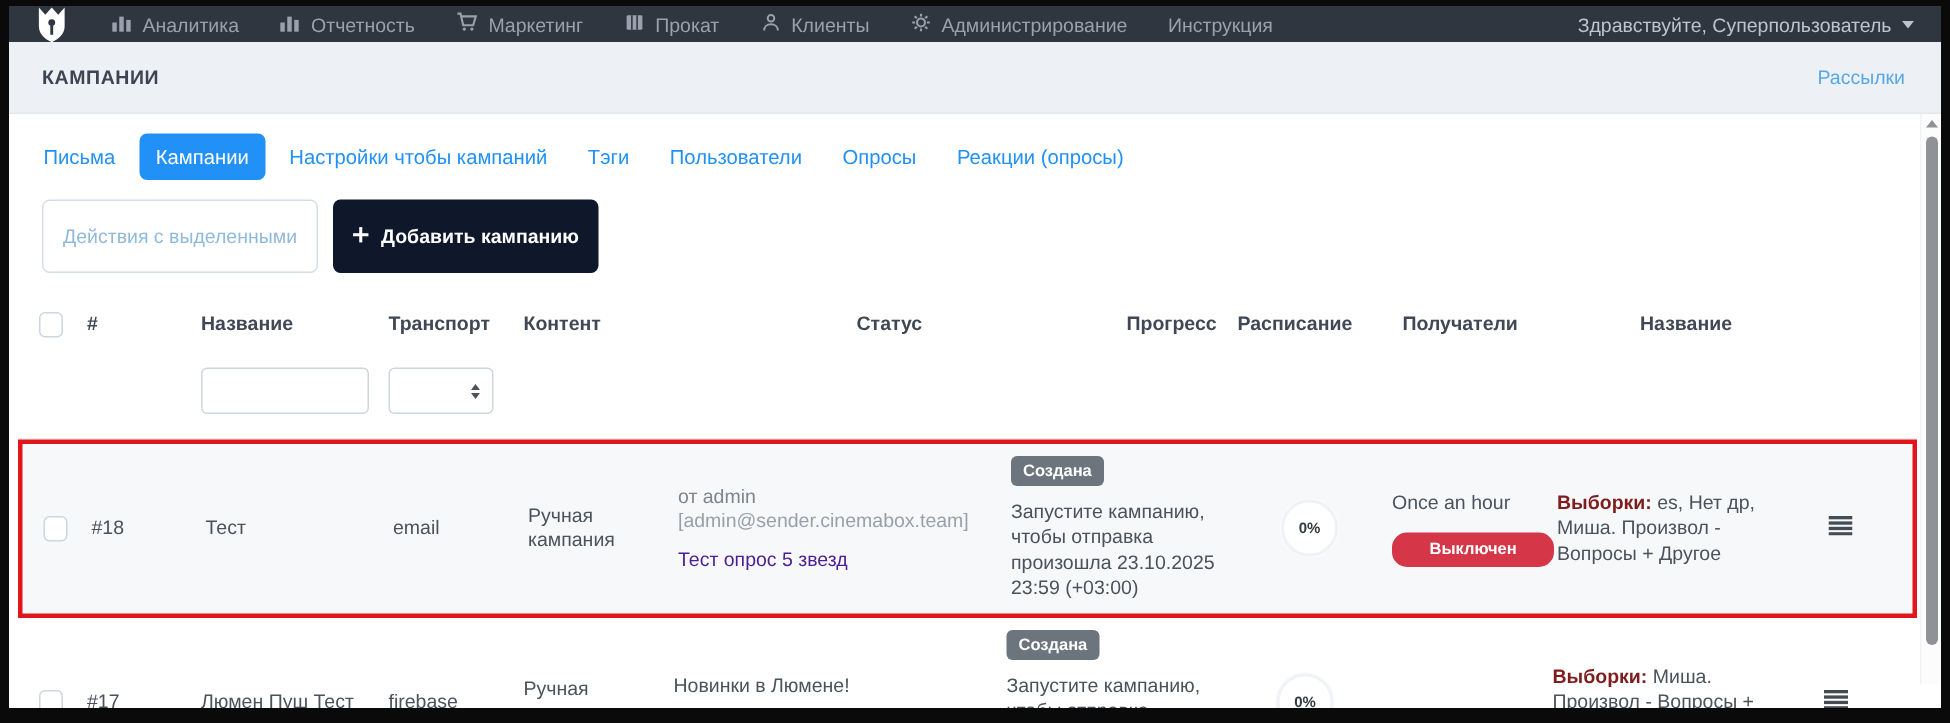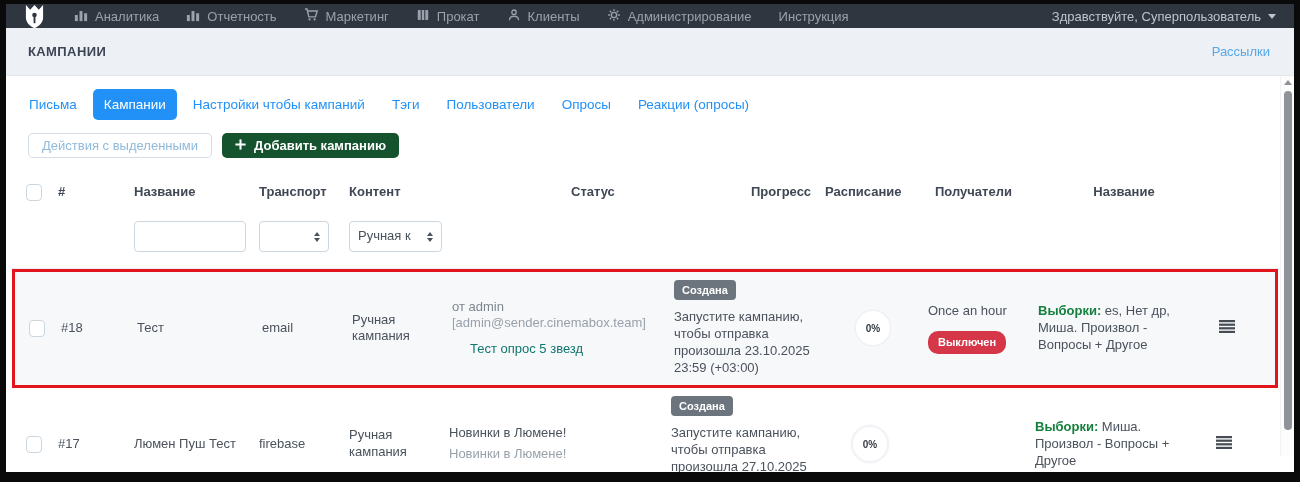--- a/index.html
+++ b/index.html
@@ -27,23 +27,23 @@
   .page-title { font-size: 13px; font-weight: 700; color: #3d4554; letter-spacing: .4px; }
   .page-link { font-size: 13px; color: #55a9e8; text-decoration: none; cursor: pointer; }
   
   .content { position: relative; background: #fff; height: 380px; }
   
   .tabs { display: flex; align-items: center; gap: 5px; padding: 13px 12px 0 12px; font-size: 13.5px; }
   .tab { color: #2191f7; padding: 8px 11px; border-radius: 5px; cursor: pointer; white-space: nowrap; }
   .tab.active { background: #2191f7; color: #fff; font-weight: 500; }
   
   .toolbar { display: flex; gap: 10px; padding: 13px 0 4px 22px; }
-  .btn { font-size: 13px; border-radius: 5px; padding: 4px 13px; cursor: pointer; display: inline-flex; align-items: center; gap: 8px; }
+  .btn { font-size: 13px; border-radius: 5px; padding: 16px 13px; cursor: pointer; display: inline-flex; align-items: center; gap: 8px; }
   .btn-outline { border: 1px solid #d5dde6; background: #fff; color: #8fbadb; }
-  .btn-primary { border: none; background: #14532d; color: #fff; font-weight: 600; }
+  .btn-primary { border: none; background: #0f172a; color: #fff; font-weight: 600; }
   
   .tbl { margin: 6px 16px 0 6px; font-size: 13px; color: #4a525c; }
   .trow { display: flex; align-items: center; }
   .thead { font-weight: 700; color: #3f4854; padding: 10px 0 6px; }
   .thead .cell { padding-top: 6px; padding-bottom: 6px; }
   .cell { padding: 8px 8px; line-height: 1.3; }
   .c-check { width: 38px; display: flex; justify-content: flex-start; padding-left: 14px; }
   .c-num { width: 76px; }
   .c-name { width: 125px; }
   .c-trans { width: 90px; }
@@ -60,27 +60,27 @@
   .w-select-trans { width: 70px; }
   .w-select-type { width: 93px; }
   .updown { display: inline-flex; flex-direction: column; gap: 2px; }
   .updown .u { width: 0; height: 0; border-left: 3.5px solid transparent; border-right: 3.5px solid transparent; border-bottom: 4px solid #4a525c; }
   .updown .d { width: 0; height: 0; border-left: 3.5px solid transparent; border-right: 3.5px solid transparent; border-top: 4px solid #4a525c; }
   .cb { appearance: none; -webkit-appearance: none; width: 17px; height: 17px; border: 1px solid #ccd6de; border-radius: 4px; background: #fff; cursor: pointer; }
   .datarow { background: #fff; border-bottom: 1px solid #eef1f4; min-height: 94px; }
   .datarow.highlight { border: 3px solid #e0161c; background: #f7f8fa; min-height: 104px; }
   .muted { color: #98a1aa; }
   .semi { color: #7d868f; }
-  .link-blue { color: #0f766e; text-decoration: none; cursor: pointer; display: inline-block; margin-top: 9px; margin-left: 18px; }
+  .link-blue { color: #4c1d95; text-decoration: none; cursor: pointer; display: inline-block; margin-top: 9px; }
   .badge-gray { display: inline-block; background: #6c757d; color: #fff; font-size: 11px; font-weight: 700; padding: 3px 8px; border-radius: 4px; }
-  .badge-red { display: inline-block; background: #d53648; color: #fff; font-size: 11px; font-weight: 700; padding: 4px 10px; border-radius: 10px; margin-top: 11px; }
+  .badge-red { display: inline-block; background: #d53648; color: #fff; font-size: 11px; font-weight: 700; padding: 4px 25px; border-radius: 10px; margin-top: 11px; }
   .status-text { margin-top: 9px; color: #4a525c; }
   .prog-circle { width: 38px; height: 38px; border-radius: 50%; background: #fff; border: 2px solid #f0f2f6; display: flex; align-items: center; justify-content: center; font-size: 10px; font-weight: 700; color: #343a40; box-shadow: 0 0 0 1px #fafbfc; }
   .recip-block + .recip-block { margin-top: 11px; }
-  .recip-block b { color: #15803d; text-align: center; }
+  .recip-block b { color: #7f1d1d; text-align: center; }
   .act-btn { background: none; border: none; cursor: pointer; padding: 2px; }
   
   .scrollbar { position: absolute; top: 0; right: 0; width: 14px; height: 380px; background: #fcfcfd; border-left: 1px solid #f1f2f4; }
   .scroll-up { height: 13px; display: flex; align-items: center; justify-content: center; cursor: pointer; }
   .scroll-up .tri { width: 0; height: 0; border-left: 4px solid transparent; border-right: 4px solid transparent; border-bottom: 5px solid #8f9296; }
   .scroll-thumb { position: absolute; left: 3px; width: 8px; top: 15px; bottom: 26px; background: #8f9296; border-radius: 4px; cursor: pointer; }
 </style>
 </head>
 <body>
 
@@ -199,29 +199,20 @@
         <div class="cell c-name"><input class="f-input" type="text" value="" style=""></div>
         <div class="cell c-trans">
           <span class="f-select w-select-trans">
             <span></span>
             <span class="updown">
                 <i class="u"></i>
                 <i class="d"></i>
               </span>
           </span>
         </div>
-        <div class="cell c-type">
-          <span class="f-select w-select-type">
-            <span>Ручная к</span>
-            <span class="updown">
-                <i class="u"></i>
-                <i class="d"></i>
-              </span>
-          </span>
-        </div>
         <div class="cell c-content"></div>
         <div class="cell c-status"></div>
         <div class="cell c-prog"></div>
         <div class="cell c-sched"></div>
         <div class="cell c-recip"></div>
         <div class="cell c-act"></div>
       </div>
 
       <div class="trow datarow highlight">
         <div class="cell c-check">

